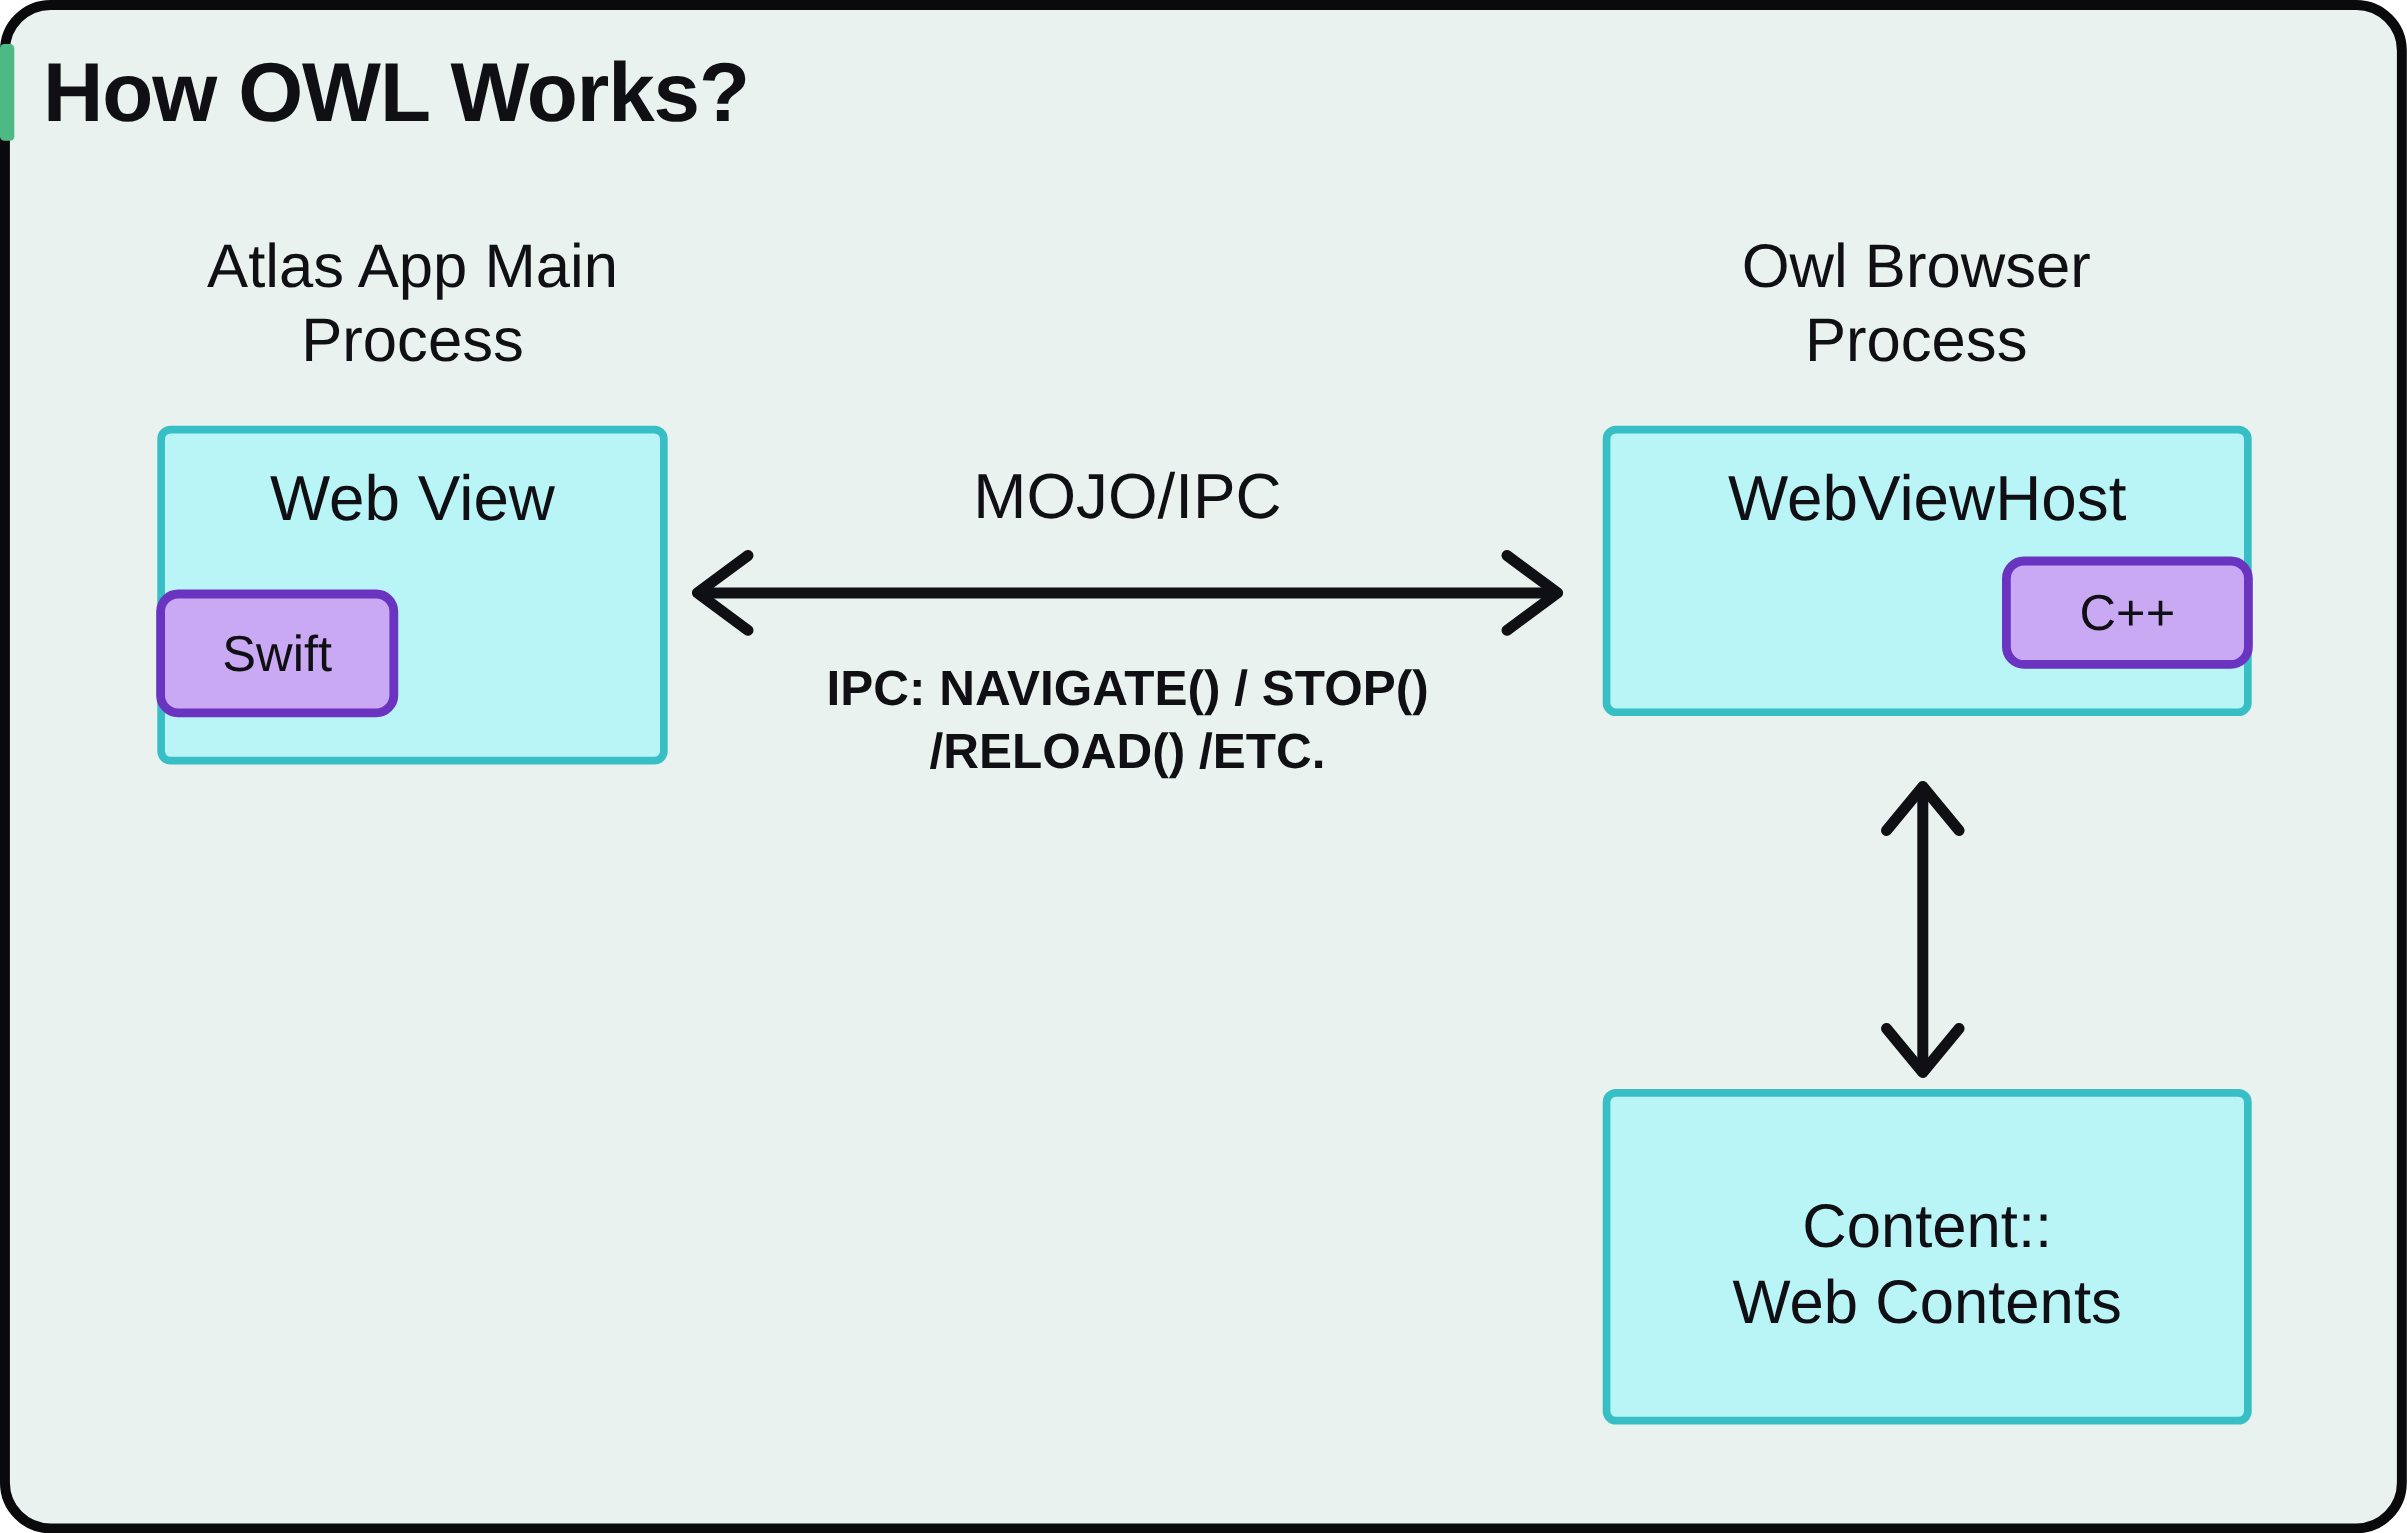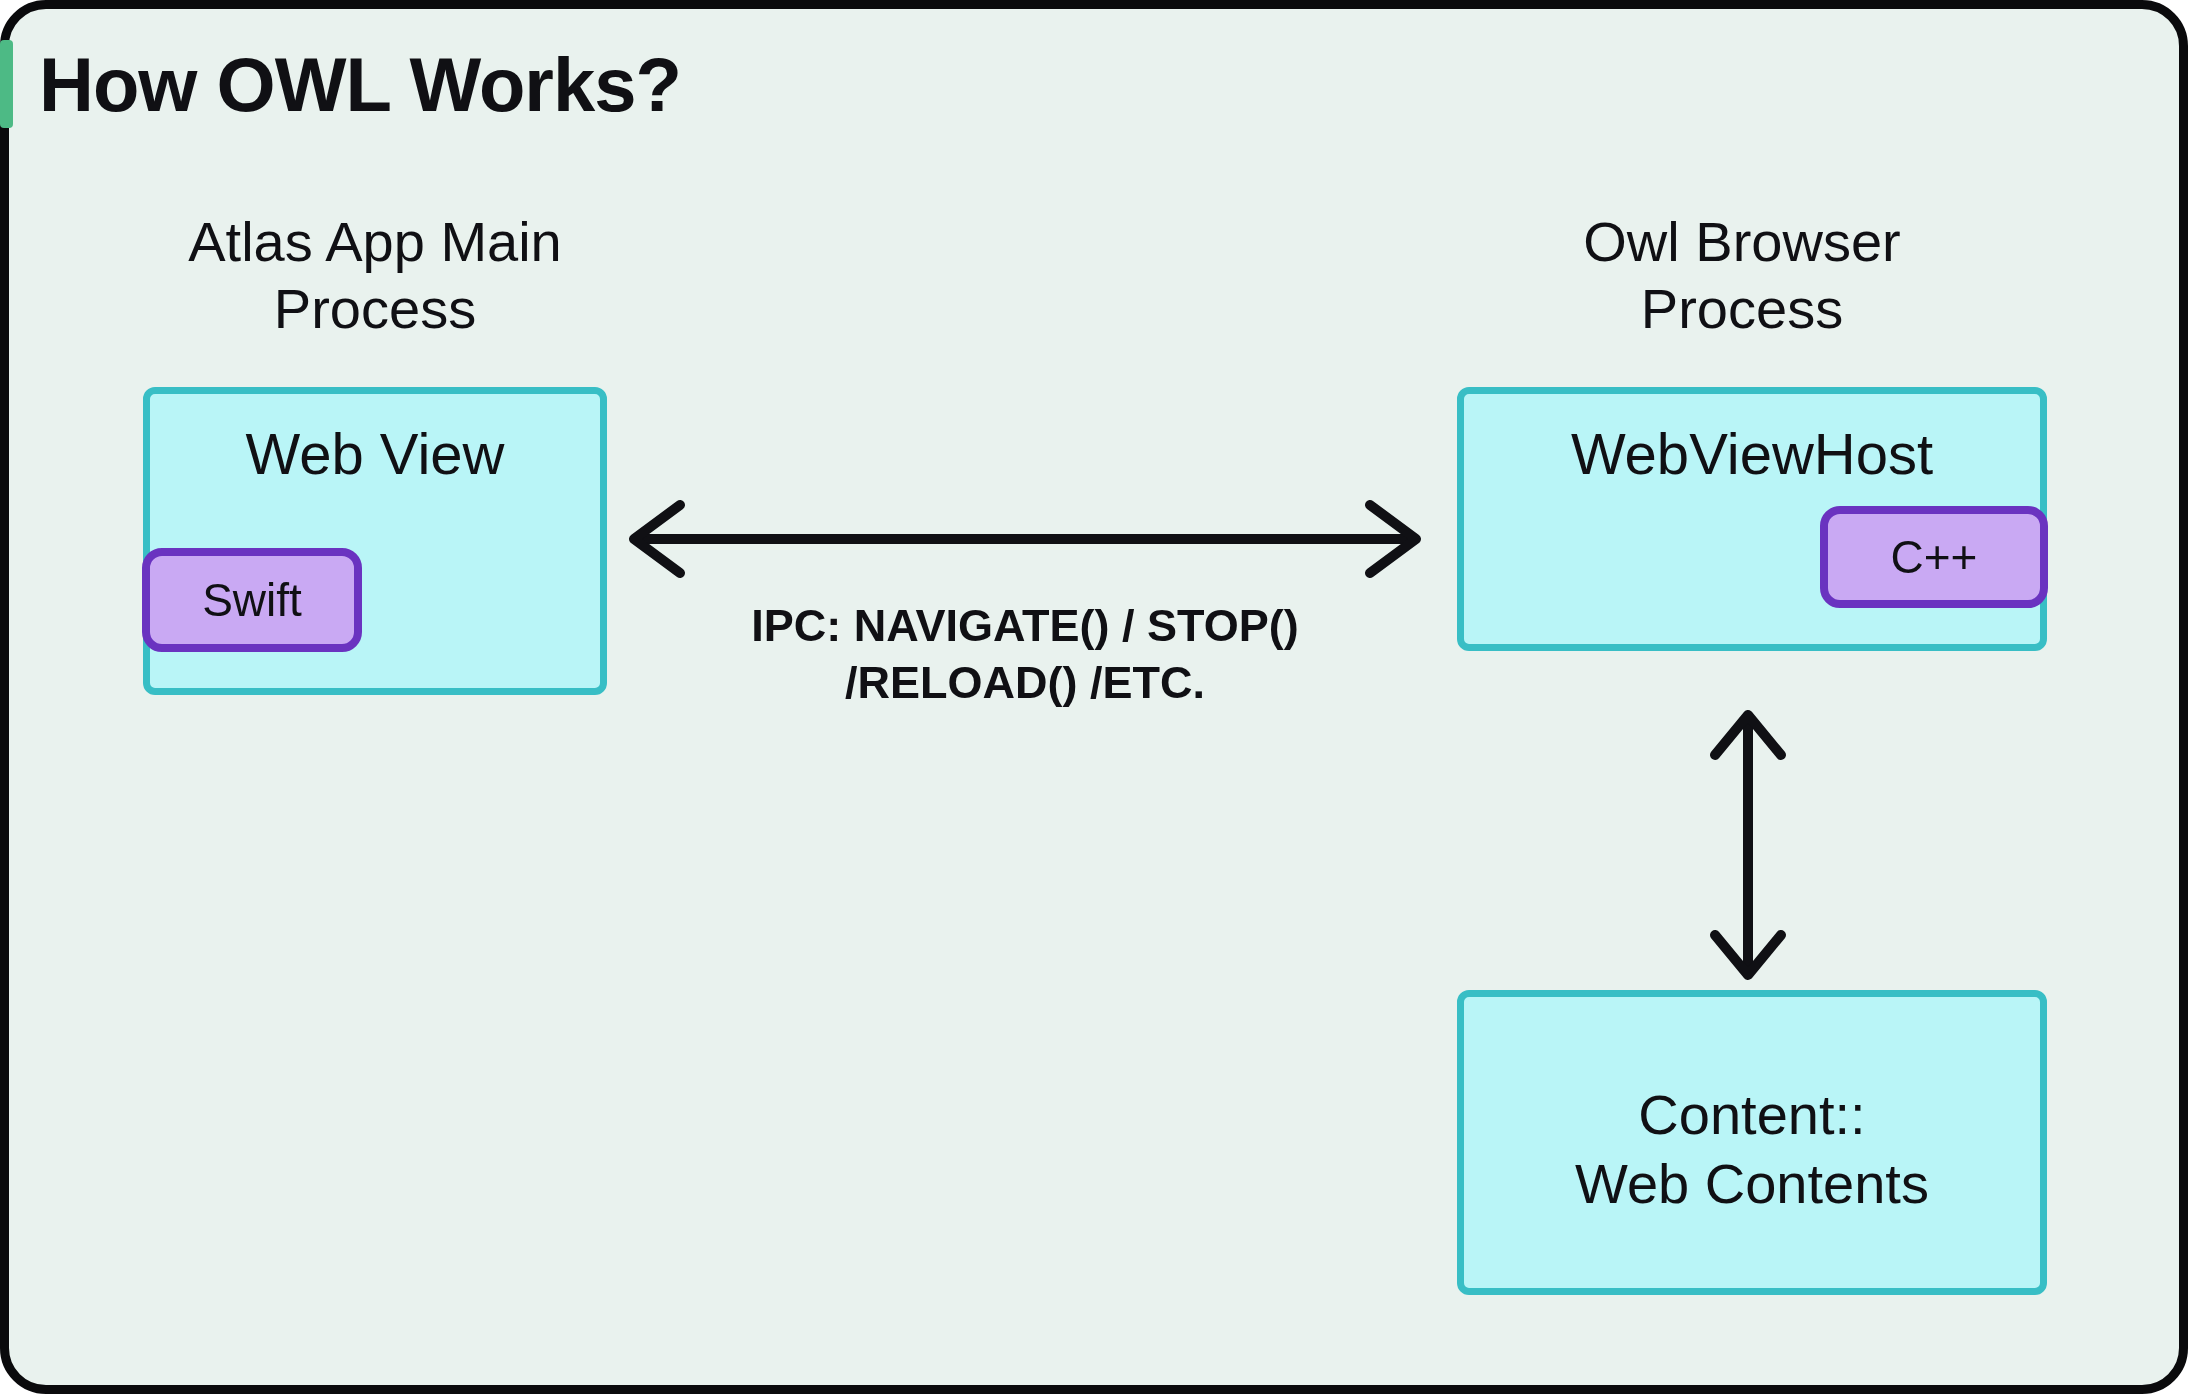--- a/index.html
+++ b/index.html
@@ -66,21 +66,21 @@
 
   
   .badge{
     position:absolute;box-sizing:border-box;
     background:var(--badge-fill);
     border:8px solid var(--badge-border);
     border-radius:20px;
     display:flex;align-items:center;justify-content:center;
     font-size:46px;color:var(--ink);
   }
-  .badge.swift{left:-8px;bottom:36px;width:220px;height:104px;}
+  .badge.swift{left:-8px;bottom:36px;width:220px;height:116px;}
   .badge.cpp{right:-8px;bottom:36px;width:228px;height:102px;}
 
   
   .ipc-label{
     position:absolute;left:620px;top:418px;width:810px;
     text-align:center;font-size:58px;color:var(--ink);
   }
   .ipc-detail{
     position:absolute;left:590px;top:598px;width:870px;
     text-align:center;font-size:45px;line-height:1.26;color:var(--ink);font-weight:bold;
@@ -124,20 +124,21 @@
       </div>
     </div>
 
     <div class="node webviewhost">
       <div class="node-title">WebViewHost</div>
       <div class="badge cpp">
         <span>C++</span>
       </div>
     </div>
 
+    <div class="ipc-label">MOJO/IPC</div>
 
     <svg class="arrow h" width="814" height="86" viewBox="0 0 814 86" aria-hidden="true">
       <path d="M 18 43 H 796"></path>
       <path d="M 62 9 L 16 43 L 62 77"></path>
       <path d="M 752 9 L 798 43 L 752 77"></path>
     </svg>
 
     <div class="ipc-detail">
       <div>IPC: NAVIGATE() / STOP()</div>
       <div>/RELOAD() /ETC.</div>

